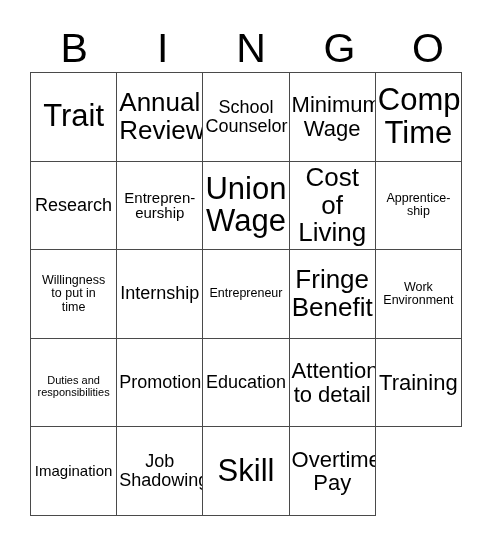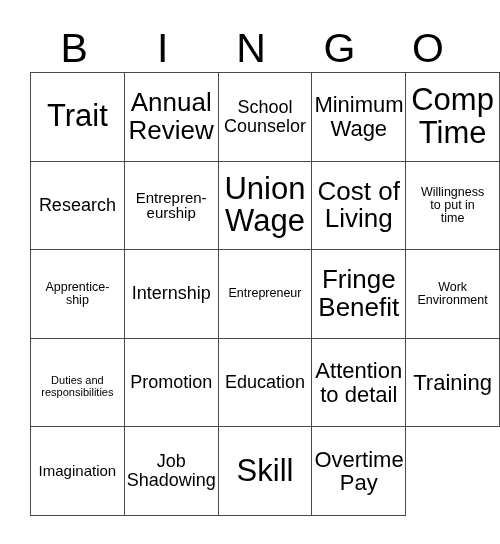--- a/index.html
+++ b/index.html
@@ -42,21 +42,21 @@
     letter-spacing: 0px;
     color: #000000;
     user-select: none;
   }
 
   
   #bingo-grid {
     position: absolute;
     left: 30px;
     top: 72px;
-    width: 470px;
+    width: 432px;
     height: 444px;
     display: grid;
     grid-template-columns: repeat(5, 1fr);
     grid-template-rows: repeat(5, 1fr);
     border-top: 1px solid #4a4a4a;
     border-left: 1px solid #4a4a4a;
     box-sizing: border-box;
     background: #ffffff;
   }
 
@@ -133,28 +133,28 @@
       </div>
       <div class="cell fs-xxl">
         <span class="cell-text">Union
 Wage</span>
       </div>
       <div class="cell fs-xl">
         <span class="cell-text">Cost of
 Living</span>
       </div>
       <div class="cell fs-xs">
+        <span class="cell-text">Apprentice-
+ship</span>
+      </div>
+      <div class="cell fs-xs">
         <span class="cell-text">Willingness
 to put in
 time</span>
       </div>
-      <div class="cell fs-xs">
-        <span class="cell-text">Apprentice-
-ship</span>
-      </div>
       <div class="cell fs-md">
         <span class="cell-text">Internship</span>
       </div>
       <div class="cell fs-xs">
         <span class="cell-text">Entrepreneur</span>
       </div>
       <div class="cell fs-xl">
         <span class="cell-text">Fringe
 Benefit</span>
       </div>

